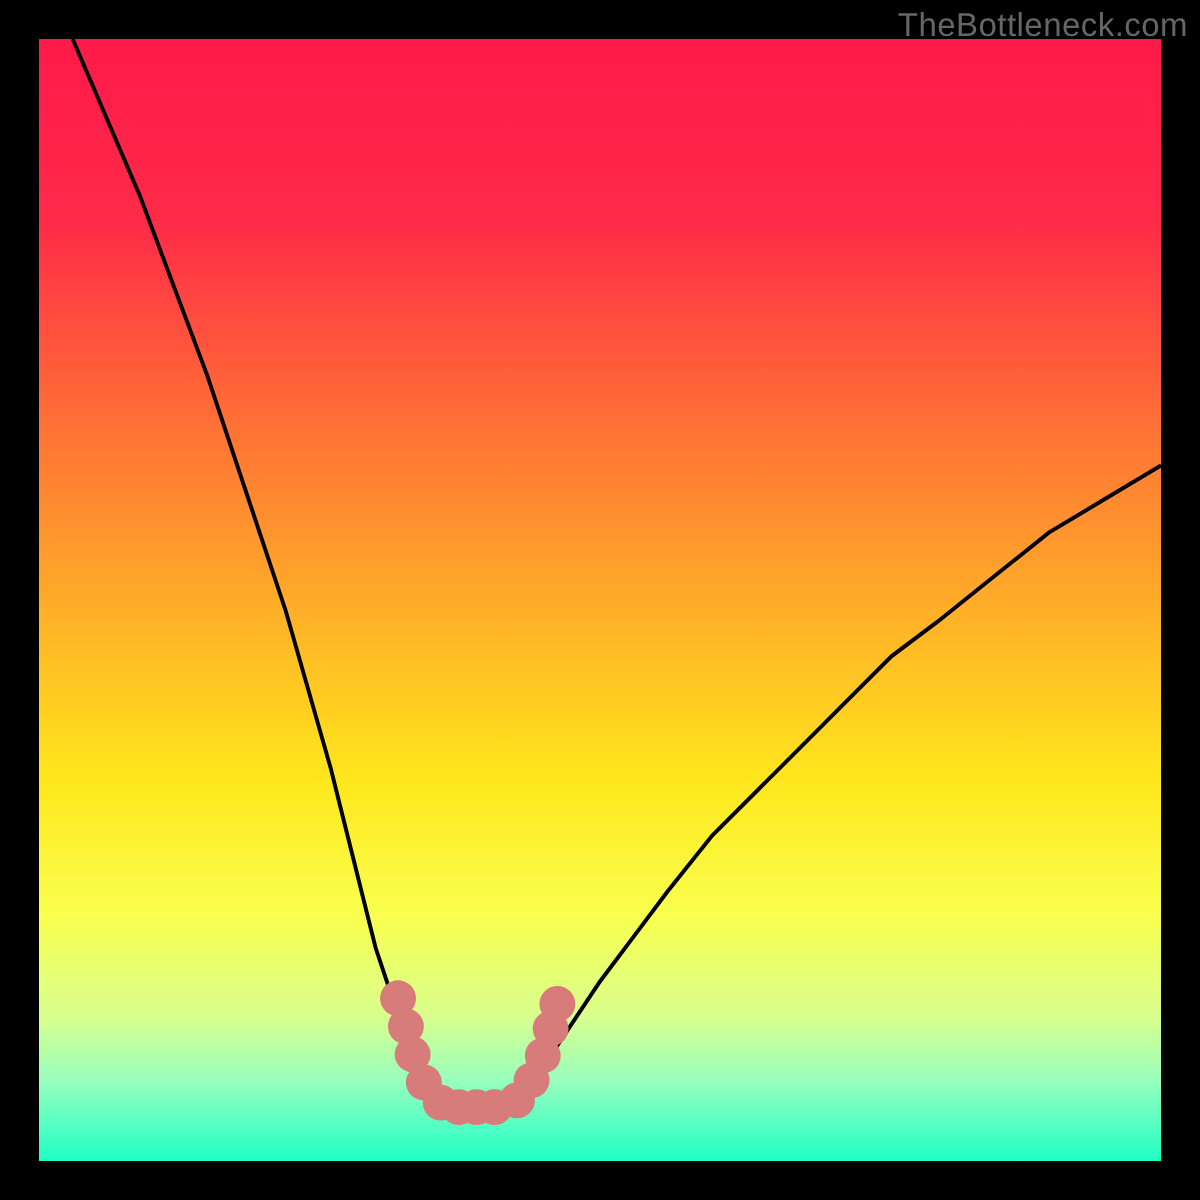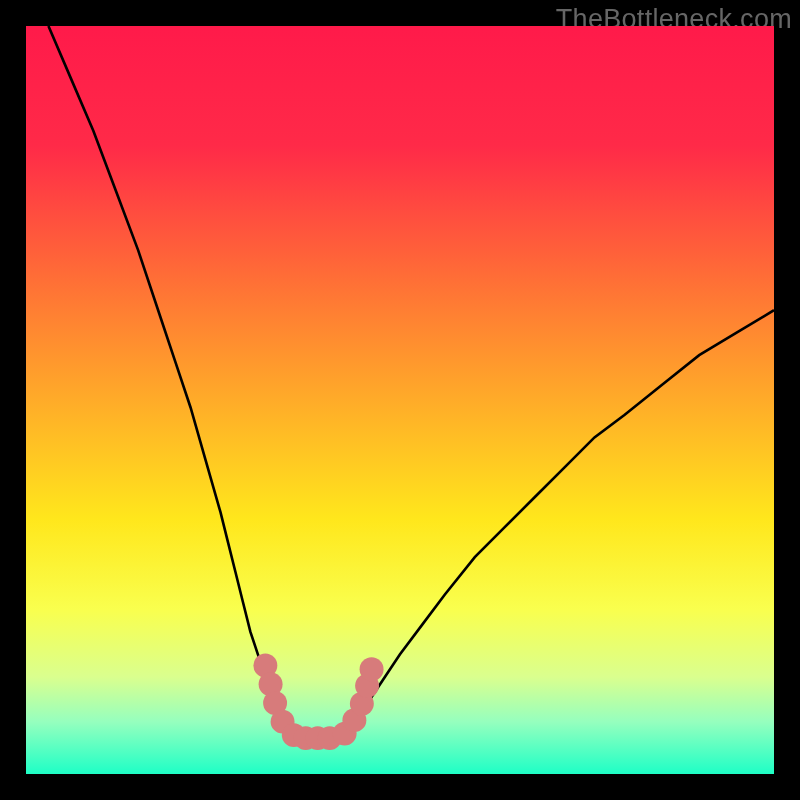--- a/index.html
+++ b/index.html
@@ -38,21 +38,21 @@
     left: 0;
     top: 0;
     width: 100%;
     height: 100%;
   }
   .watermark {
     position: absolute;
     top: 4px;
     right: 8px;
     color: #666;
-    font-size: 27px;
+    font-size: 22px;
     letter-spacing: 0.3px;
     user-select: none;
   }
 </style>
 </head>
 <body>
 
 <div class="watermark">TheBottleneck.com</div>
 
 <div class="chart-wrap">

